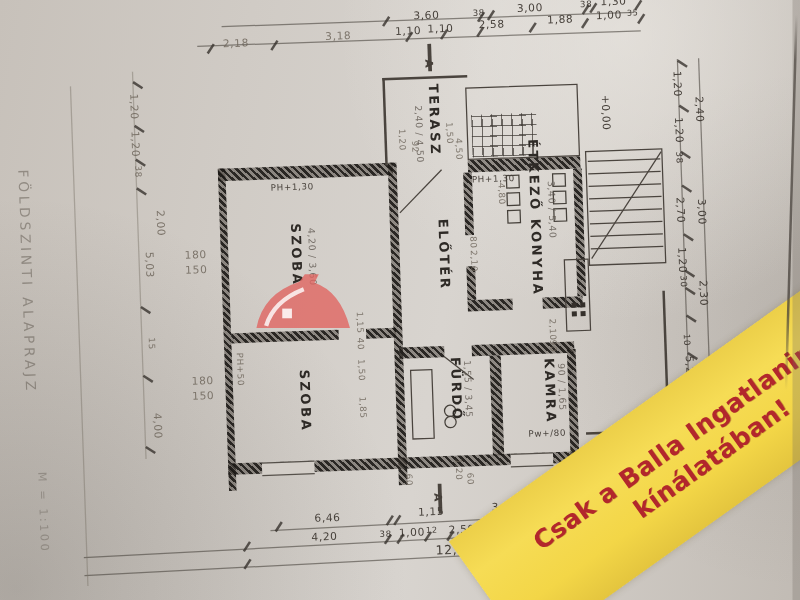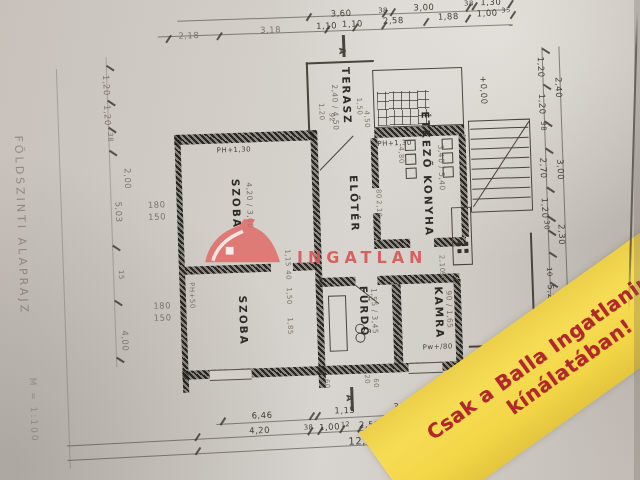--- a/index.html
+++ b/index.html
@@ -266,21 +266,20 @@
       <div class="tick" style="left: 112px; top: 295px; transform: rotate(35deg);"></div>
       <div class="tick" style="left: 112px; top: 352px; transform: rotate(35deg);"></div>
     </div>
 
   <div class="logo">
     <svg width="86" height="52" viewBox="0 0 100 60">
       <path d="M6,56 Q12,24 46,13 L51,6 L64,6 L60,14 Q84,22 93,56 Z" fill="rgba(224,99,95,0.78)"></path>
       <path d="M15,54 Q22,31 50,20" fill="none" stroke="rgba(255,255,255,0.8)" stroke-width="4"></path>
       <rect x="30" y="38" width="9" height="9" fill="rgba(255,255,255,0.85)"></rect>
     </svg>
-    <span class="brand-sub">INGATLAN</span>
   </div>
 
   <div class="ribbon">
     <span>Csak a Balla Ingatlaniroda</span>
     <span>kínálatában!</span>
   </div>
 
   <div class="paper-edge"></div>
   <div class="edge-shade"></div>
 </div>

